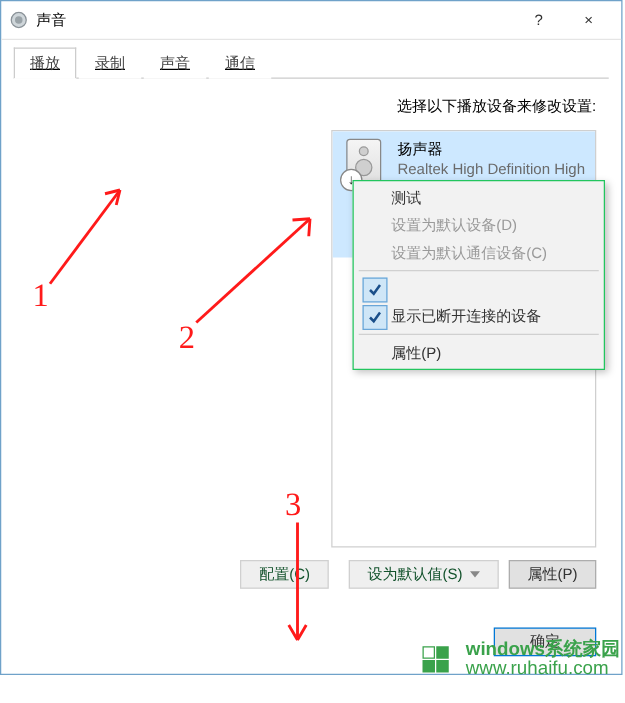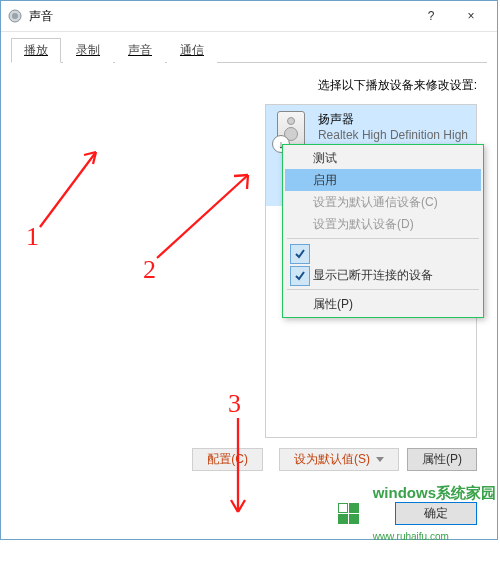--- a/index.html
+++ b/index.html
@@ -135,21 +135,21 @@
   .btn {
     height: 23px;
     padding: 0 14px;
     border: 1px solid #adadad;
     background: #e1e1e1;
     color: #333;
     display: inline-flex; align-items: center; justify-content: center;
     font-size: 12px;
     box-sizing: border-box;
   }
-  .btn.disabled { color: #c2410c; background: #efefef; border-color: #d0d0d0; }
+  .btn.disabled { color: #14532d; background: #efefef; border-color: #d0d0d0; }
   .btn.dropdown::after {
     content: "";
     margin-left: 6px;
     border-left: 4px solid transparent;
     border-right: 4px solid transparent;
     border-top: 5px solid #888;
   }
   .dialog-buttons {
     display: flex;
     gap: 10px;
@@ -217,21 +217,21 @@
     display: flex;
     align-items: center;
     gap: 14px;
     z-index: 120;
     font-family: "Microsoft YaHei", sans-serif;
   }
   .wm-flag { display: grid; grid-template-columns: 10px 10px; grid-template-rows: 10px 10px; gap: 1px; }
   .wm-flag div { background: #3aa24b; }
   .wm-flag div:nth-child(1){ background:#fff; border:1px solid #3aa24b; box-sizing:border-box;}
   .wm-text1 { color: #3aa24b; font-weight: bold; font-size: 15px; line-height: 1; }
-  .wm-text2 { color: #3aa24b; font-size: 10px; line-height: 1; margin-top: 32px; }
+  .wm-text2 { color: #3aa24b; font-size: 15px; line-height: 1; }
 </style>
 </head>
 <body>
 
 <div class="window">
   <div class="titlebar">
     <span class="icon-slot">
       <svg width="14" height="14" viewBox="0 0 14 14">
           <circle cx="7" cy="7" r="6" fill="#cfd6da" stroke="#8a9298"></circle>
           <circle cx="7" cy="7" r="3" fill="#9aa3a8"></circle>
@@ -293,28 +293,25 @@
     <div class="btn primary">
         <span>确定</span>
       </div>
   </div>
 </div>
 
 <div class="context-menu">
   <div class="menu-item">
       <span>测试</span>
     </div>
-  <div class="menu-item highlight">
-      <span>启用</span>
+  <div class="menu-item disabled">
+      <span>设置为默认设备(D)</span>
     </div>
   <div class="menu-item disabled">
       <span>设置为默认通信设备(C)</span>
-    </div>
-  <div class="menu-item disabled">
-      <span>设置为默认设备(D)</span>
     </div>
   <div class="menu-sep"></div>
   <div class="menu-item">
     <span class="menu-check">
         <svg viewBox="0 0 12 12">
           <path d="M2 6l3 3 5-7" stroke="#1a4f8a" stroke-width="2" fill="none"></path>
         </svg>
       </span>
   </div>
   <div class="menu-item">

